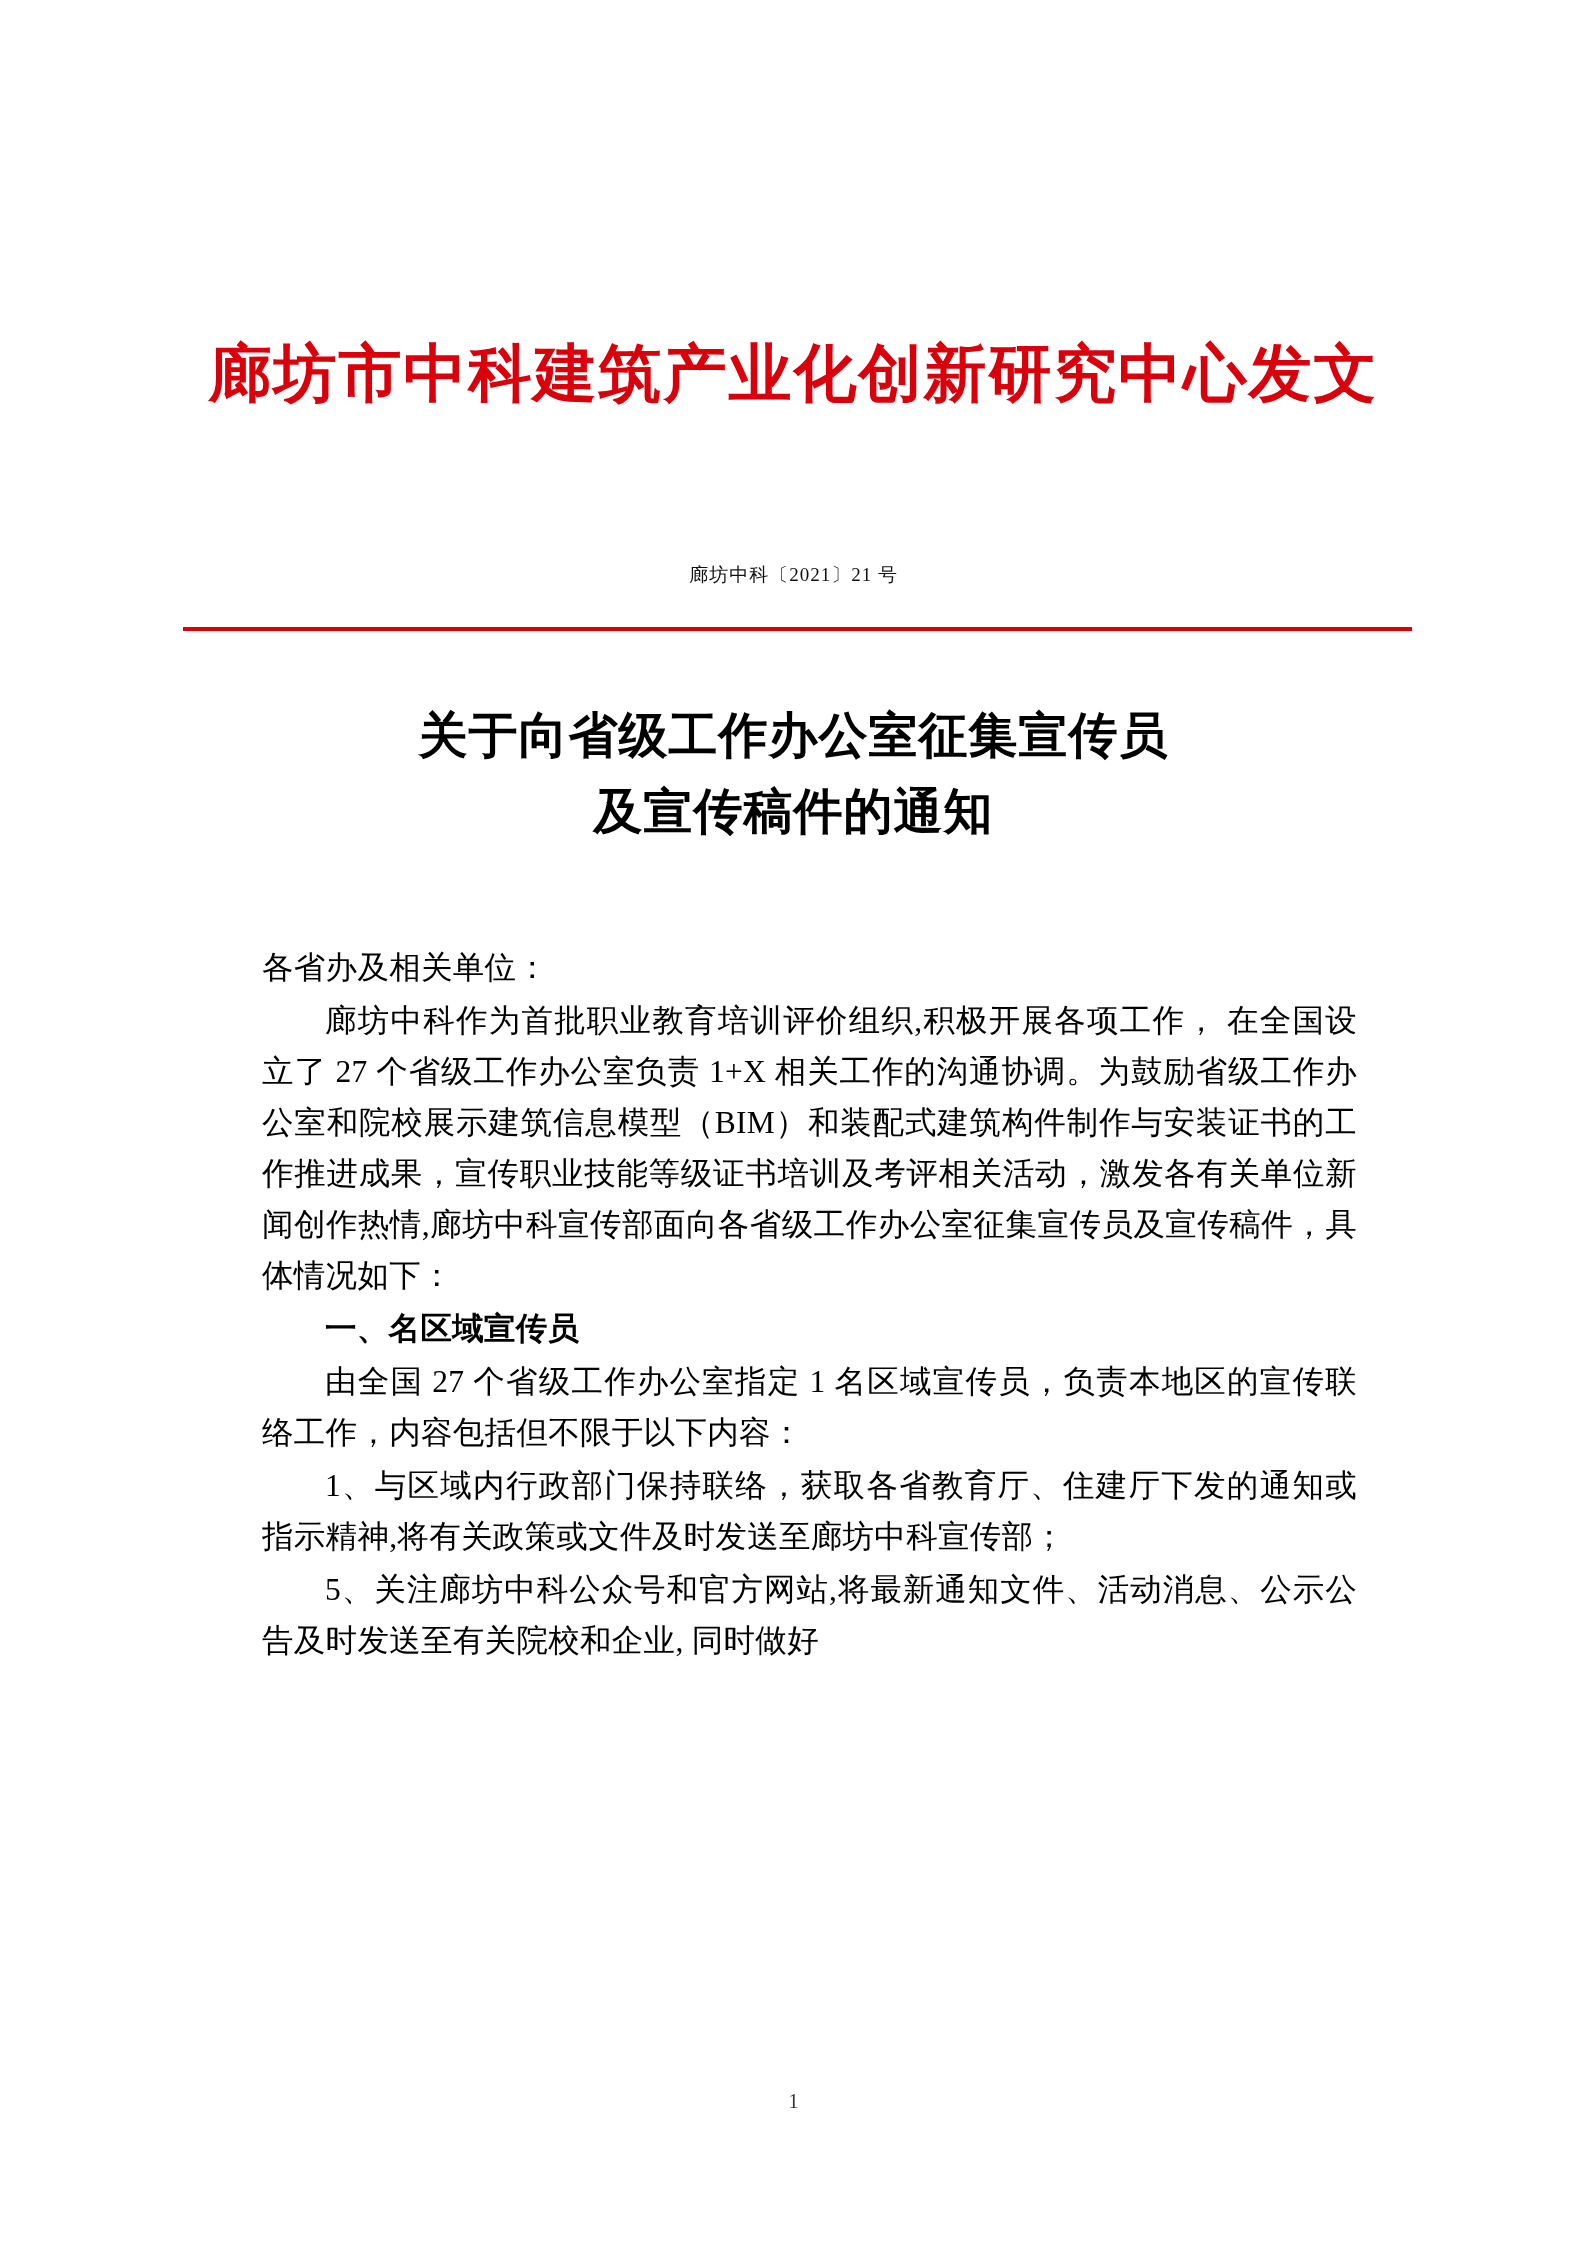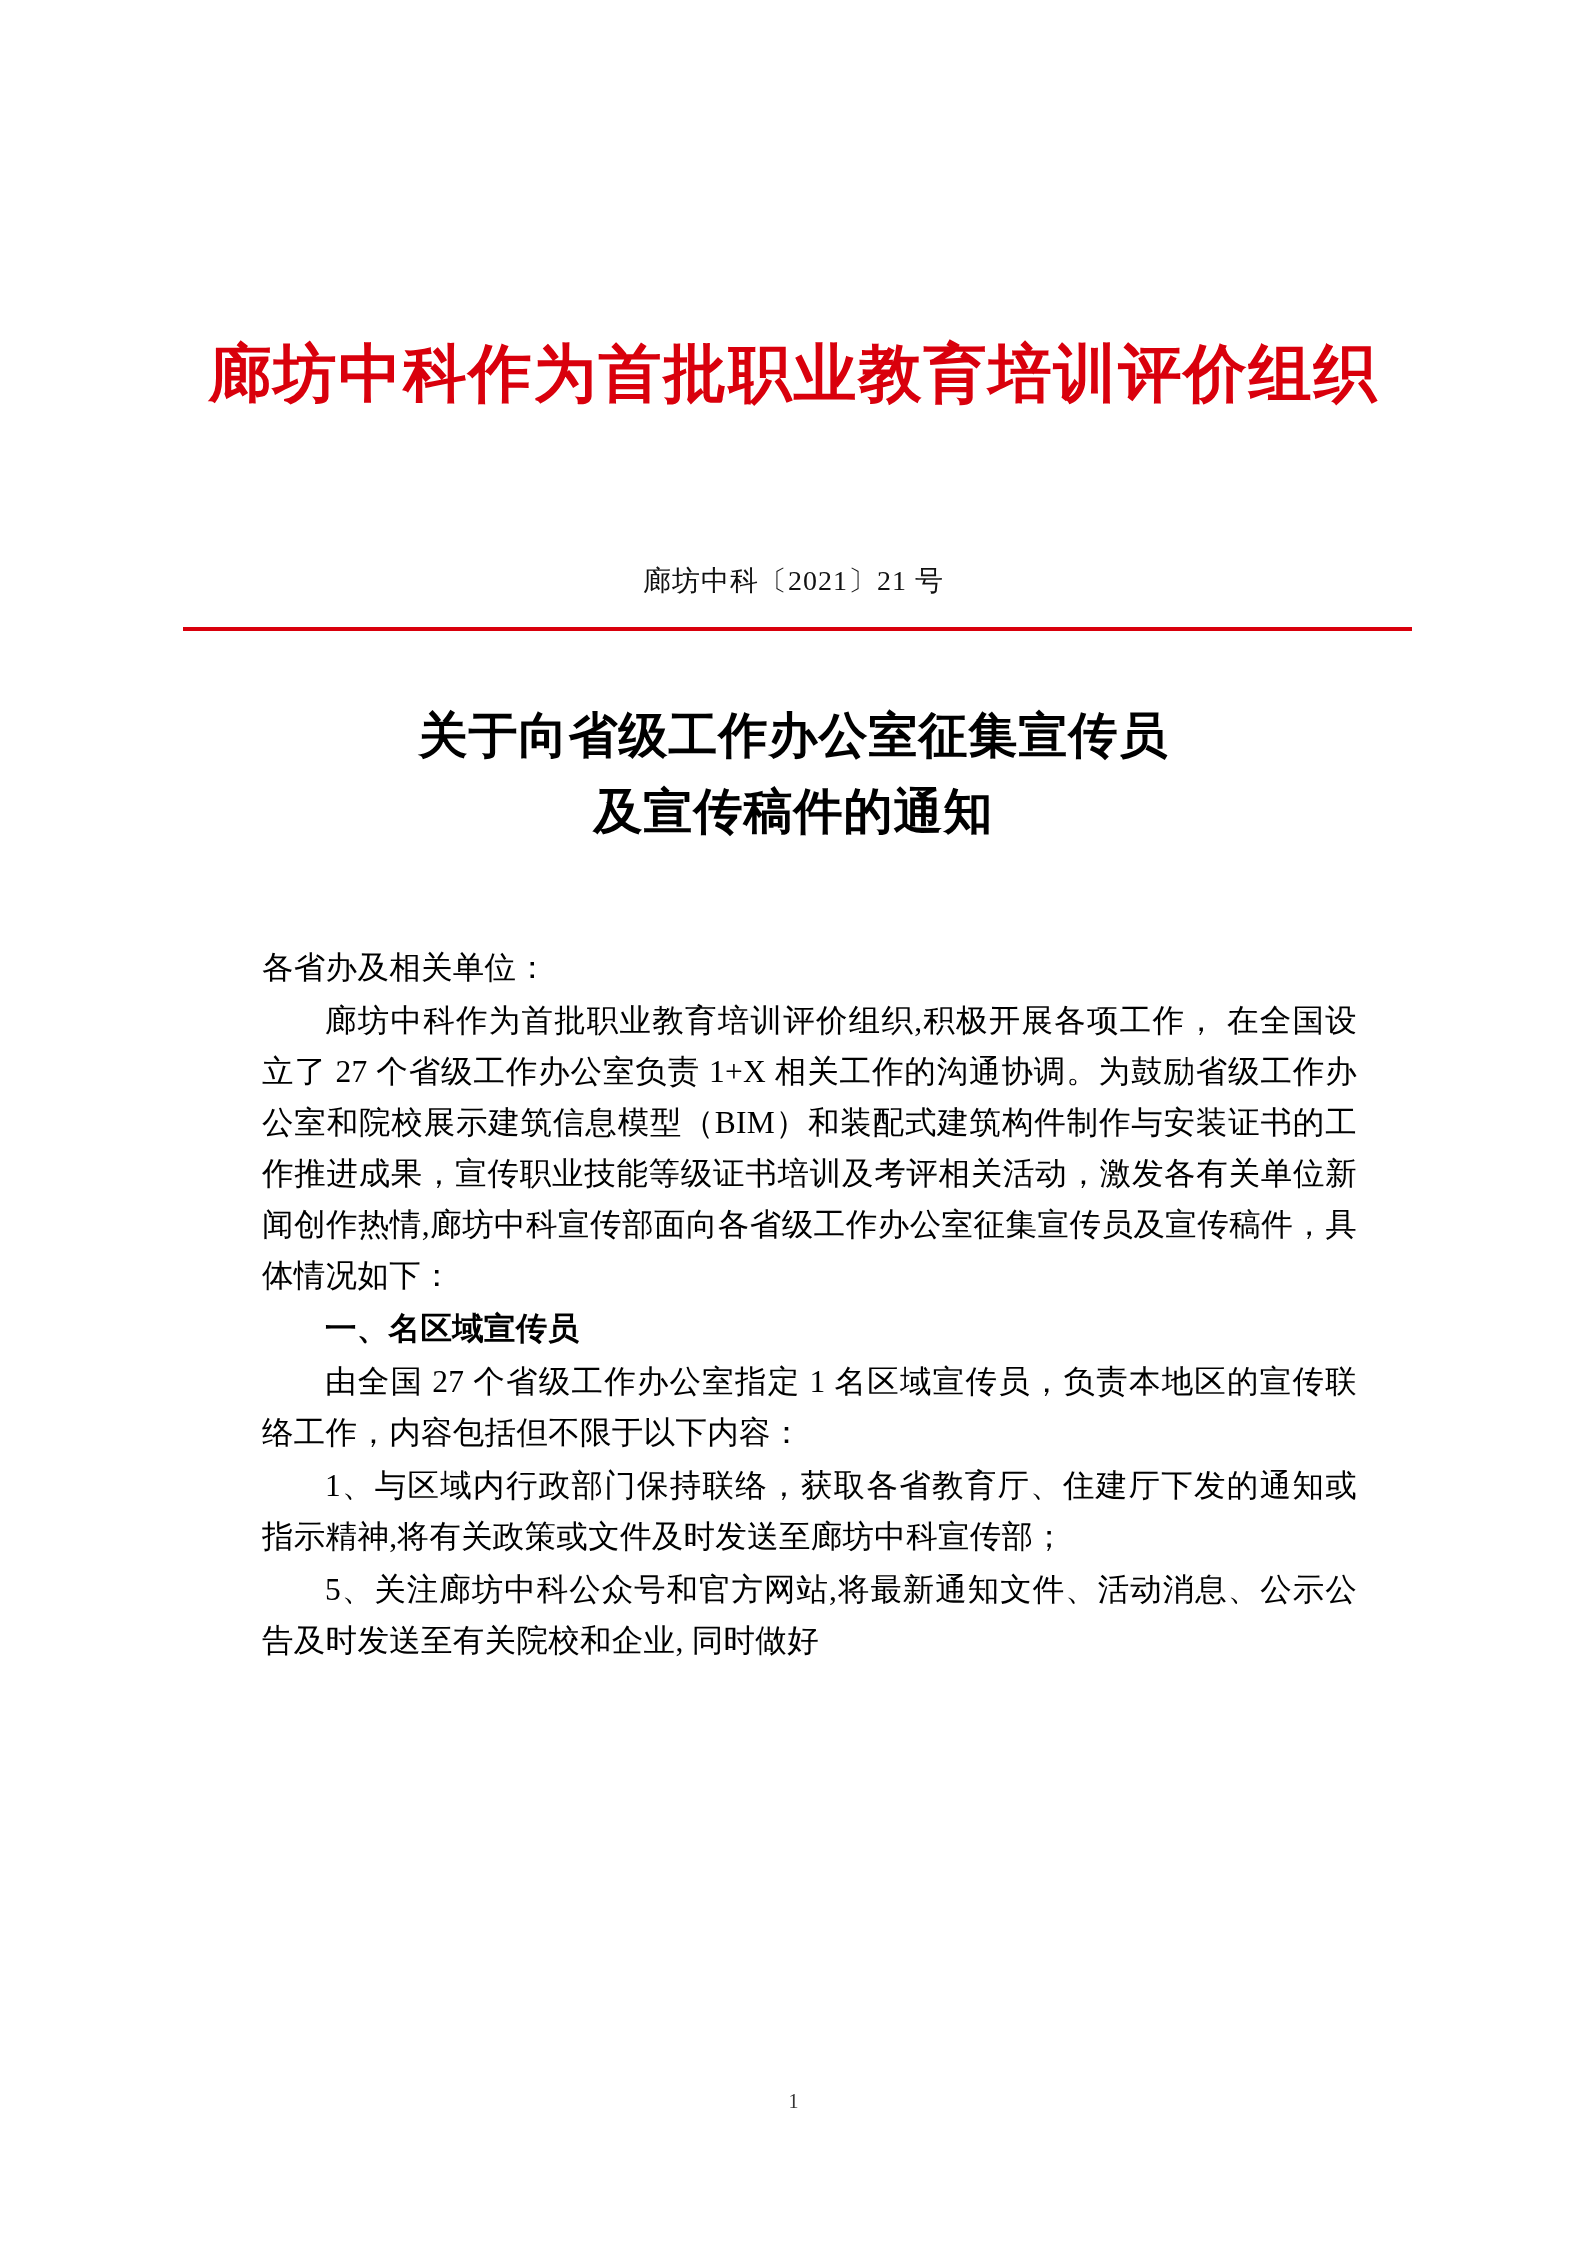--- a/index.html
+++ b/index.html
@@ -36,21 +36,21 @@
     font-family: "Liberation Serif", "DejaVu Serif", serif;
     line-height: 1.1;
     white-space: nowrap;
   }
   .doc-number {
     position: absolute;
     left: 0;
     top: 562px;
     width: 1587px;
     text-align: center;
-    font-size: 28px;
+    font-size: 19px;
     color: #111111;
     letter-spacing: 1px;
     font-family: "Liberation Serif", "DejaVu Serif", serif;
   }
   .red-rule {
     position: absolute;
     left: 183px;
     top: 627px;
     width: 1229px;
     height: 4px;
@@ -100,21 +100,21 @@
     color: #333333;
     font-family: "Liberation Serif", "DejaVu Serif", serif;
   }
 </style>
 </head>
 <body>
 
 <div class="page">
 
   <div class="doc-header">
-    <div class="doc-title-red">廊坊中科作为首批职业教育培训评价组织</div>
+    <div class="doc-title-red">廊坊市中科建筑产业化创新研究中心发文</div>
   </div>
 
   <div class="doc-number">廊坊中科〔2021〕21 号</div>
 
   <div class="red-rule"></div>
 
   <div class="subject">
     <div>关于向省级工作办公室征集宣传员</div>
     <div>及宣传稿件的通知</div>
   </div>

